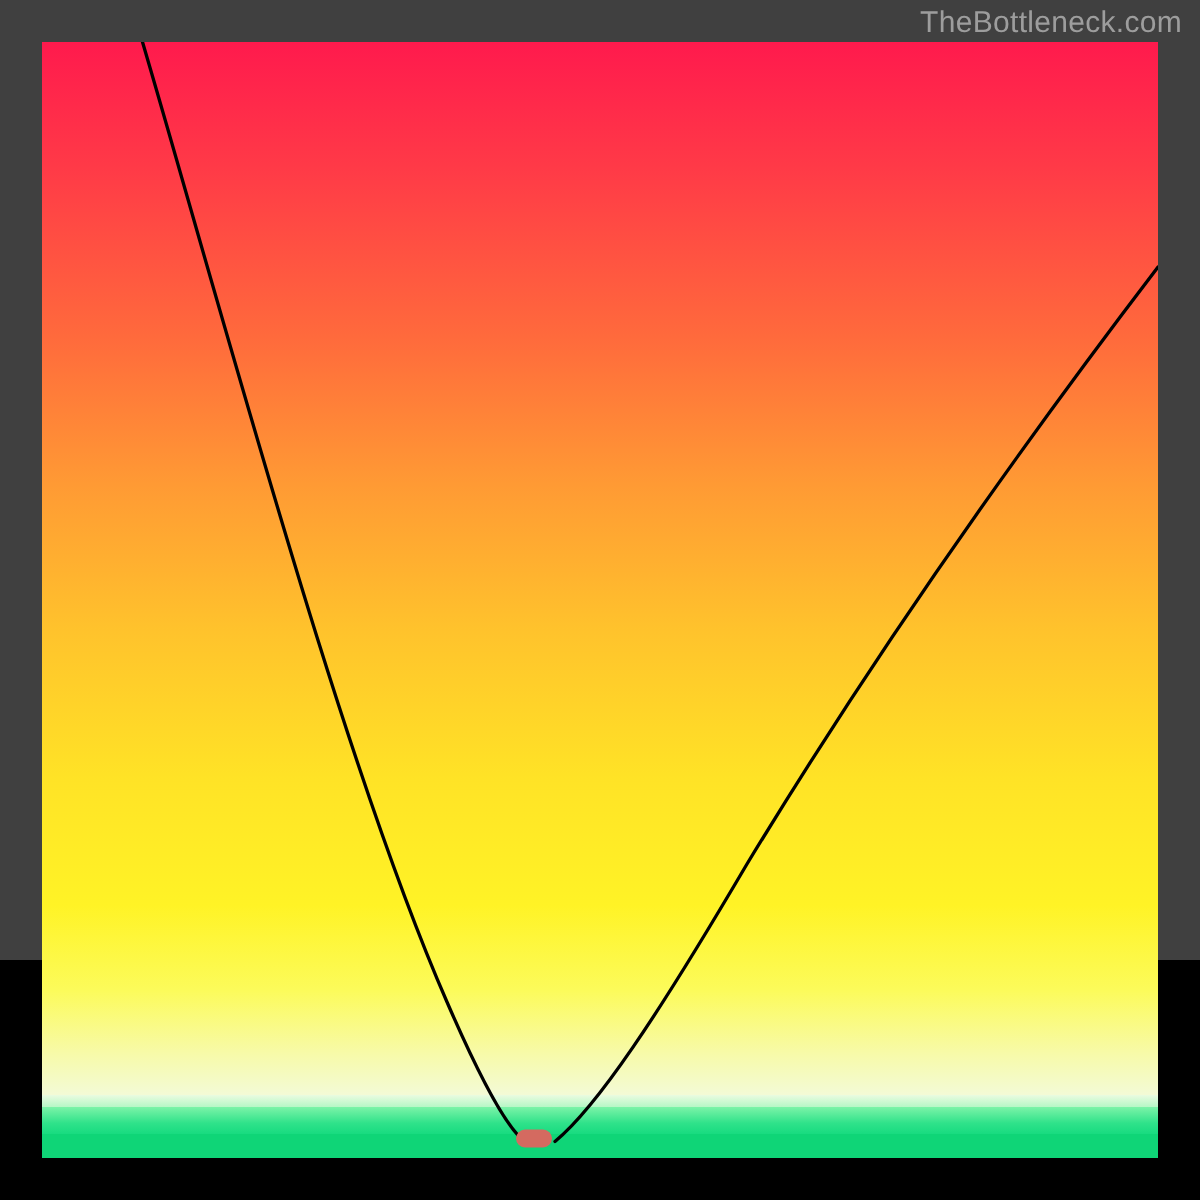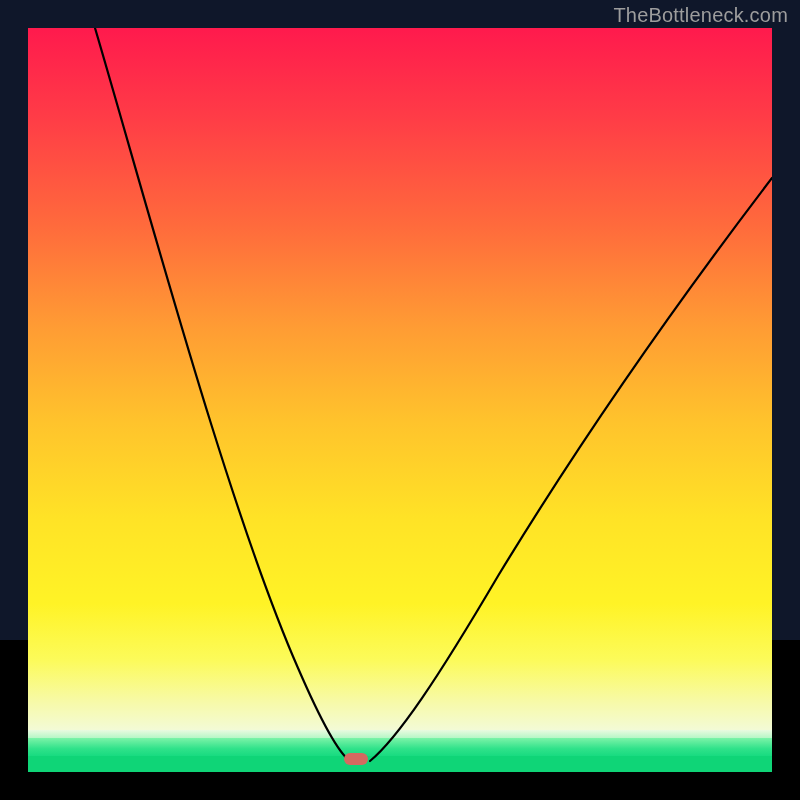--- a/index.html
+++ b/index.html
@@ -10,21 +10,21 @@
     background: #000;
     overflow: hidden;
     font-family: Arial, Helvetica, sans-serif;
   }
   .frame {
     position: absolute;
     top: 0;
     left: 0;
     width: 800px;
     height: 640px;
-    background: #0f172a;
+    background: #404040;
   }
   .plot-area {
     position: absolute;
     top: 28px;
     left: 28px;
     width: 744px;
     height: 744px;
     overflow: hidden;
   }
   .gradient {

